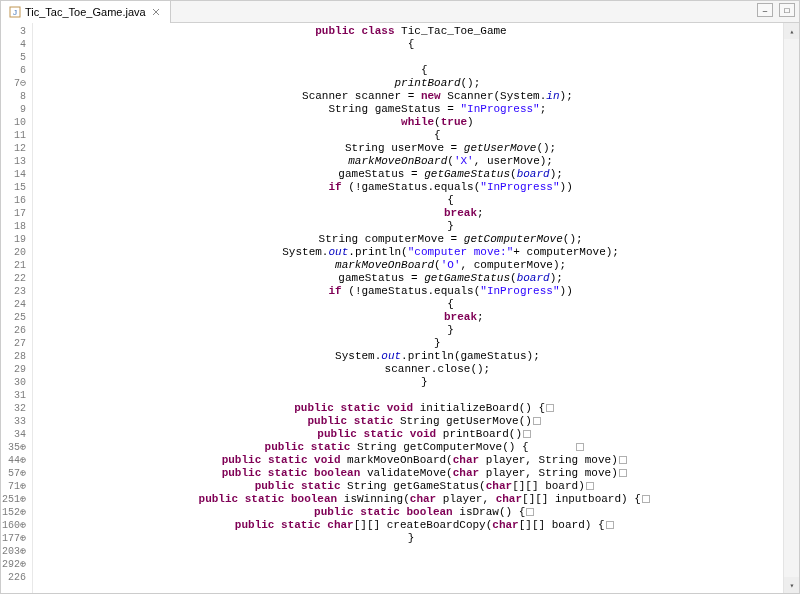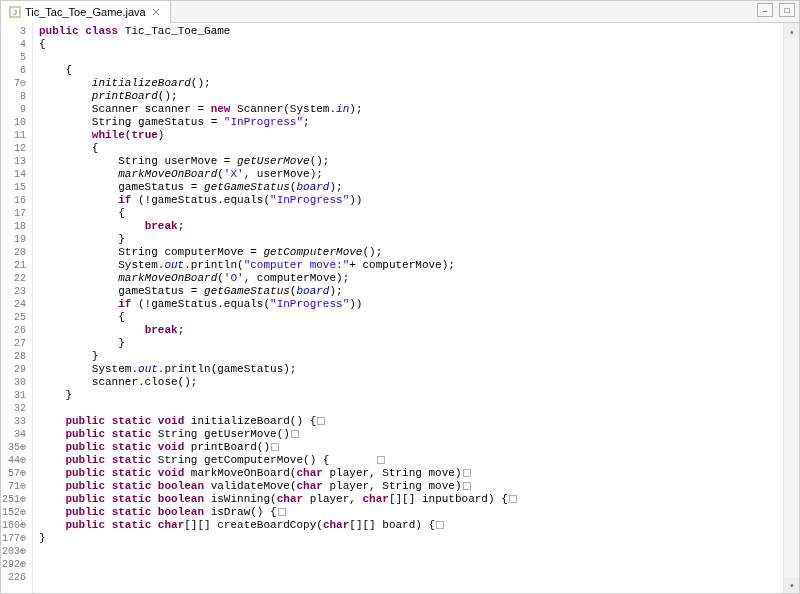--- a/index.html
+++ b/index.html
@@ -7,21 +7,21 @@
 .editor-wrap { width: 800px; height: 594px; display: flex; flex-direction: column; border: 1px solid #ccc; }
 .tab-bar { height: 22px; background: #f5f5f5; border-bottom: 1px solid #d0d0d0; display: flex; align-items: center; position: relative; }
 .tab { height: 22px; display: flex; align-items: center; padding: 0 8px; background: #fff; border-right: 1px solid #ccc; gap: 4px; font-size: 11px; font-family: "Segoe UI", Tahoma, sans-serif; }
 .tab .jicon { width: 12px; height: 12px; display: inline-flex; align-items: center; justify-content: center; }
 .tab-close { width: 12px; height: 12px; display: inline-flex; align-items: center; justify-content: center; color: #888; }
 .win-controls { position: absolute; right: 4px; top: 2px; display: flex; gap: 6px; }
 .win-btn { width: 16px; height: 14px; border: 1px solid #b0b0b0; background: #f8f8f8; display: inline-flex; align-items: center; justify-content: center; font-size: 8px; font-family: Arial; }
 .content-area { flex: 1; display: flex; overflow: hidden; position: relative; }
 .gutter { width: 32px; background: #fff; border-right: 1px solid #e8e8e8; text-align: right; color: #7d7d7d; padding-top: 2px; user-select: none; }
 .gutter-line { height: 13px; line-height: 13px; padding-right: 6px; font-size: 10px; position: relative; }
-.code-area { flex: 1; background: #fff; padding-top: 2px; overflow: hidden; }
+.code-area { flex: 1; background: #fff; padding-top: 2px; overflow: hidden; text-align: center; }
 .code-line { height: 13px; line-height: 13px; white-space: pre; padding-left: 6px; }
 .kw { color: #7f0055; font-weight: bold; }
 .str { color: #2a00ff; }
 .field { color: #0000c0; font-style: italic; }
 .stat-call { font-style: italic; }
 .scrollbar-v { width: 16px; background: #f4f4f4; border-left: 1px solid #e4e4e4; position: relative; }
 .scroll-arrow { position: absolute; left: 0; width: 16px; height: 16px; background: #eee; display: flex; align-items: center; justify-content: center; font-size: 8px; color: #555; }
 .scroll-arrow.top { top: 0; }
 .scroll-arrow.bot { bottom: 0; }
 .collapsed-box { display: inline-block; border: 1px solid #b0b0b0; width: 8px; height: 8px; margin-left: 1px; vertical-align: middle; }
@@ -95,21 +95,20 @@
         <div class="gutter-line">177⊕</div>
         <div class="gutter-line">203⊕</div>
         <div class="gutter-line">292⊕</div>
         <div class="gutter-line">226</div>
       </div>
     <div class="code-area" id="codearea">
         <div class="code-line"><span class="kw">public</span> <span class="kw">class</span> Tic_Tac_Toe_Game</div>
         <div class="code-line">{</div>
         <div class="code-line"></div>
         <div class="code-line">    {</div>
-        <div class="code-line">        <span class="stat-call">initializeBoard</span>();</div>
         <div class="code-line">        <span class="stat-call">printBoard</span>();</div>
         <div class="code-line">        Scanner scanner = <span class="kw">new</span> Scanner(System.<span class="field">in</span>);</div>
         <div class="code-line">        String gameStatus = <span class="str">"InProgress"</span>;</div>
         <div class="code-line">        <span class="kw">while</span>(<span class="kw">true</span>)</div>
         <div class="code-line">        {</div>
         <div class="code-line">            String userMove = <span class="stat-call">getUserMove</span>();</div>
         <div class="code-line">            <span class="stat-call">markMoveOnBoard</span>(<span class="str">'X'</span>, userMove);</div>
         <div class="code-line">            gameStatus = <span class="stat-call">getGameStatus</span>(<span class="field">board</span>);</div>
         <div class="code-line">            <span class="kw">if</span> (!gameStatus.equals(<span class="str">"InProgress"</span>))</div>
         <div class="code-line">            {</div>
@@ -127,20 +126,21 @@
         <div class="code-line">        System.<span class="field">out</span>.println(gameStatus);</div>
         <div class="code-line">        scanner.close();</div>
         <div class="code-line">    }</div>
         <div class="code-line"></div>
         <div class="code-line">    <span class="kw">public</span> <span class="kw">static</span> <span class="kw">void</span> initializeBoard() {<span class="collapsed-box"></span></div>
         <div class="code-line">    <span class="kw">public</span> <span class="kw">static</span> String getUserMove()<span class="collapsed-box"></span></div>
         <div class="code-line">    <span class="kw">public</span> <span class="kw">static</span> <span class="kw">void</span> printBoard()<span class="collapsed-box"></span></div>
         <div class="code-line">    <span class="kw">public</span> <span class="kw">static</span> String getComputerMove() {       <span class="collapsed-box"></span></div>
         <div class="code-line">    <span class="kw">public</span> <span class="kw">static</span> <span class="kw">void</span> markMoveOnBoard(<span class="kw">char</span> player, String move)<span class="collapsed-box"></span></div>
         <div class="code-line">    <span class="kw">public</span> <span class="kw">static</span> <span class="kw">boolean</span> validateMove(<span class="kw">char</span> player, String move)<span class="collapsed-box"></span></div>
+        <div class="code-line">    <span class="kw">public</span> <span class="kw">static</span> String getGameStatus(<span class="kw">char</span>[][] board)<span class="collapsed-box"></span></div>
         <div class="code-line">    <span class="kw">public</span> <span class="kw">static</span> <span class="kw">boolean</span> isWinning(<span class="kw">char</span> player, <span class="kw">char</span>[][] inputboard) {<span class="collapsed-box"></span></div>
         <div class="code-line">    <span class="kw">public</span> <span class="kw">static</span> <span class="kw">boolean</span> isDraw() {<span class="collapsed-box"></span></div>
         <div class="code-line">    <span class="kw">public</span> <span class="kw">static</span> <span class="kw">char</span>[][] createBoardCopy(<span class="kw">char</span>[][] board) {<span class="collapsed-box"></span></div>
         <div class="code-line">}</div>
       </div>
     <div class="scrollbar-v">
       <div class="scroll-arrow top">▴</div>
       <div class="scroll-arrow bot">▾</div>
     </div>
   </div>

